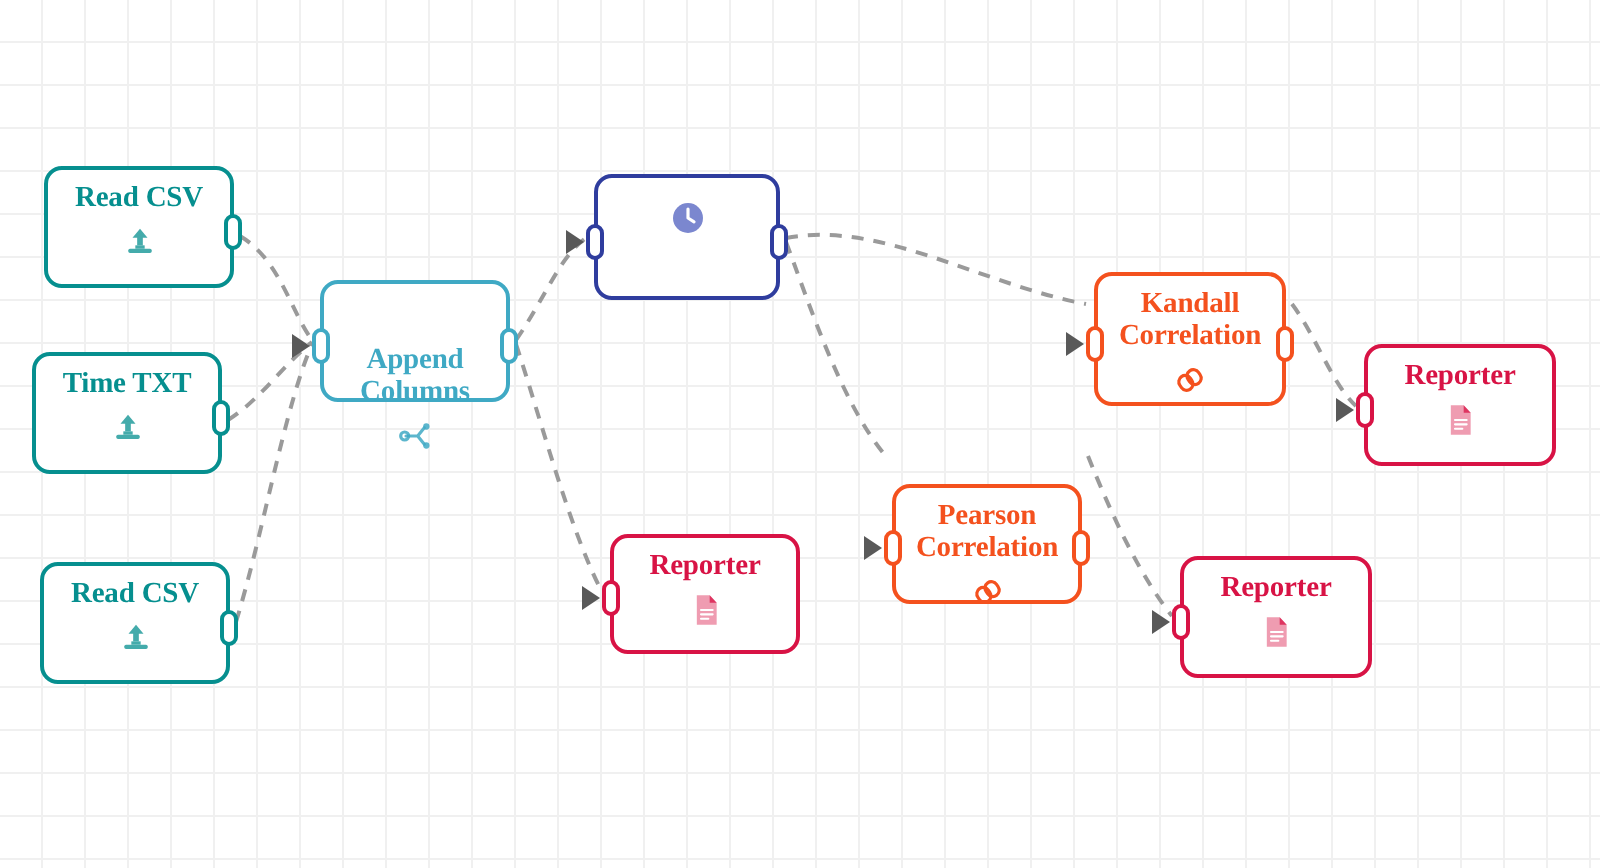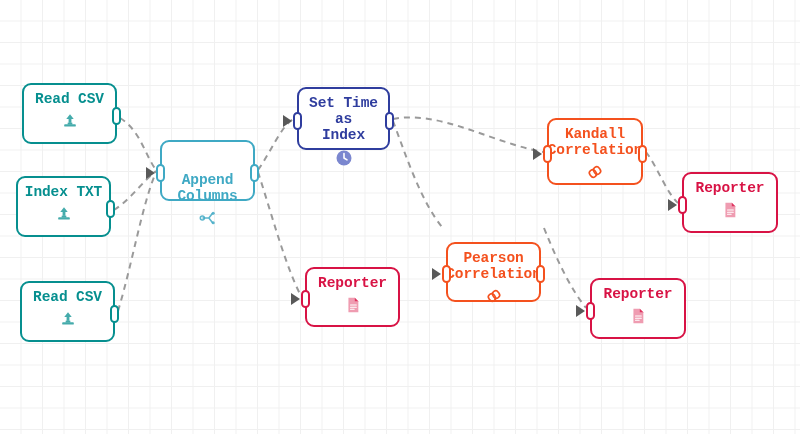--- a/index.html
+++ b/index.html
@@ -12,21 +12,21 @@
     position: relative;
     width: 800px;
     height: 434px;
     overflow: hidden;
     background-color: #ffffff;
     background-image:
       linear-gradient(to right, #f0f0f0 1px, transparent 1px),
       linear-gradient(to bottom, #f0f0f0 1px, transparent 1px);
     background-size: 21.5px 21.5px;
     background-position: -1px -1px;
-    font-family: Liberation Mono, monospace;
+    font-family: Liberation Serif, serif;
   }
   #edge-layer {
     position: absolute;
     left: 0; top: 0;
     width: 800px;
     height: 434px;
     pointer-events: none;
   }
   .node {
     position: absolute;
@@ -98,21 +98,21 @@
         <div class="node-icon">
           <svg viewBox="0 0 24 24" width="20" height="20">
             <path d="M12 4 L7.5 9.5 H10.3 V14 H13.7 V9.5 H16.5 Z" fill="#068f8f" opacity="0.75"></path>
             <rect x="5" y="16" width="14" height="2.6" rx="1" fill="#068f8f" opacity="0.75"></rect>
             <rect x="9.2" y="14" width="5.6" height="2" fill="#068f8f" opacity="0.75"></rect>
           </svg>
         </div>
         <div class="port out" style="border-color: rgb(6, 143, 143); top: 21.5px;"></div>
       </div>
       <div class="node" style="left: 16px; top: 176px; width: 95px; height: 61px; border-color: rgb(6, 143, 143);">
-        <div class="node-label" style="color: rgb(6, 143, 143);">Index TXT</div>
+        <div class="node-label" style="color: rgb(6, 143, 143);">Time TXT</div>
         <div class="node-icon">
           <svg viewBox="0 0 24 24" width="20" height="20">
             <path d="M12 4 L7.5 9.5 H10.3 V14 H13.7 V9.5 H16.5 Z" fill="#068f8f" opacity="0.75"></path>
             <rect x="5" y="16" width="14" height="2.6" rx="1" fill="#068f8f" opacity="0.75"></rect>
             <rect x="9.2" y="14" width="5.6" height="2" fill="#068f8f" opacity="0.75"></rect>
           </svg>
         </div>
         <div class="port out" style="border-color: rgb(6, 143, 143); top: 21.5px;"></div>
       </div>
       <div class="node" style="left: 20px; top: 281px; width: 95px; height: 61px; border-color: rgb(6, 143, 143);">
@@ -135,22 +135,20 @@
             <circle cx="5.2" cy="12" r="2.4" fill="none" stroke="#3fa9c4" stroke-width="1.9" opacity="0.85"></circle>
             <circle cx="18.2" cy="6.3" r="1.9" fill="#3fa9c4" opacity="0.85"></circle>
             <circle cx="18.2" cy="17.7" r="1.9" fill="#3fa9c4" opacity="0.85"></circle>
           </svg>
         </div>
         <div class="port in" style="border-color: rgb(63, 169, 196); top: 21.5px;"></div>
         <div class="arrowhead" style="border-left-color: rgb(89, 89, 89); top: 24.5px;"></div>
         <div class="port out" style="border-color: rgb(63, 169, 196); top: 21.5px;"></div>
       </div>
       <div class="node" style="left: 297px; top: 87px; width: 93px; height: 63px; border-color: rgb(47, 61, 158);">
-        <div class="node-label" style="color: rgb(47, 61, 158);">Set Time as
-Index</div>
         <div class="node-icon">
           <svg viewBox="0 0 24 24" width="20" height="20">
             <circle cx="12" cy="12" r="9" fill="#7b87cf"></circle>
             <path d="M12 6.6 V12 L15.6 14.3" stroke="#ffffff" stroke-width="1.9" fill="none" stroke-linecap="round" stroke-linejoin="round"></path>
           </svg>
         </div>
         <div class="port in" style="border-color: rgb(47, 61, 158); top: 22.5px;"></div>
         <div class="arrowhead" style="border-left-color: rgb(89, 89, 89); top: 25.5px;"></div>
         <div class="port out" style="border-color: rgb(47, 61, 158); top: 22.5px;"></div>
       </div>
@@ -162,21 +160,21 @@
             <g transform="rotate(-35 12 12)">
               <rect x="5.2" y="7.4" width="7.6" height="9.2" rx="3.8" fill="none" stroke="#f4511e" stroke-width="1.9"></rect>
               <rect x="11.2" y="7.4" width="7.6" height="9.2" rx="3.8" fill="none" stroke="#f4511e" stroke-width="1.9"></rect>
             </g>
           </svg>
         </div>
         <div class="port in" style="border-color: rgb(244, 81, 30); top: 21px;"></div>
         <div class="arrowhead" style="border-left-color: rgb(89, 89, 89); top: 24px;"></div>
         <div class="port out" style="border-color: rgb(244, 81, 30); top: 21px;"></div>
       </div>
-      <div class="node" style="left: 547px; top: 118px; width: 96px; height: 67px; border-color: rgb(244, 81, 30);">
+      <div class="node" style="left: 547px; top: 136px; width: 96px; height: 67px; border-color: rgb(244, 81, 30);">
         <div class="node-label" style="color: rgb(244, 81, 30);">Kandall
 Correlation</div>
         <div class="node-icon">
           <svg viewBox="0 0 24 24" width="20" height="20">
             <g transform="rotate(-35 12 12)">
               <rect x="5.2" y="7.4" width="7.6" height="9.2" rx="3.8" fill="none" stroke="#f4511e" stroke-width="1.9"></rect>
               <rect x="11.2" y="7.4" width="7.6" height="9.2" rx="3.8" fill="none" stroke="#f4511e" stroke-width="1.9"></rect>
             </g>
           </svg>
         </div>

